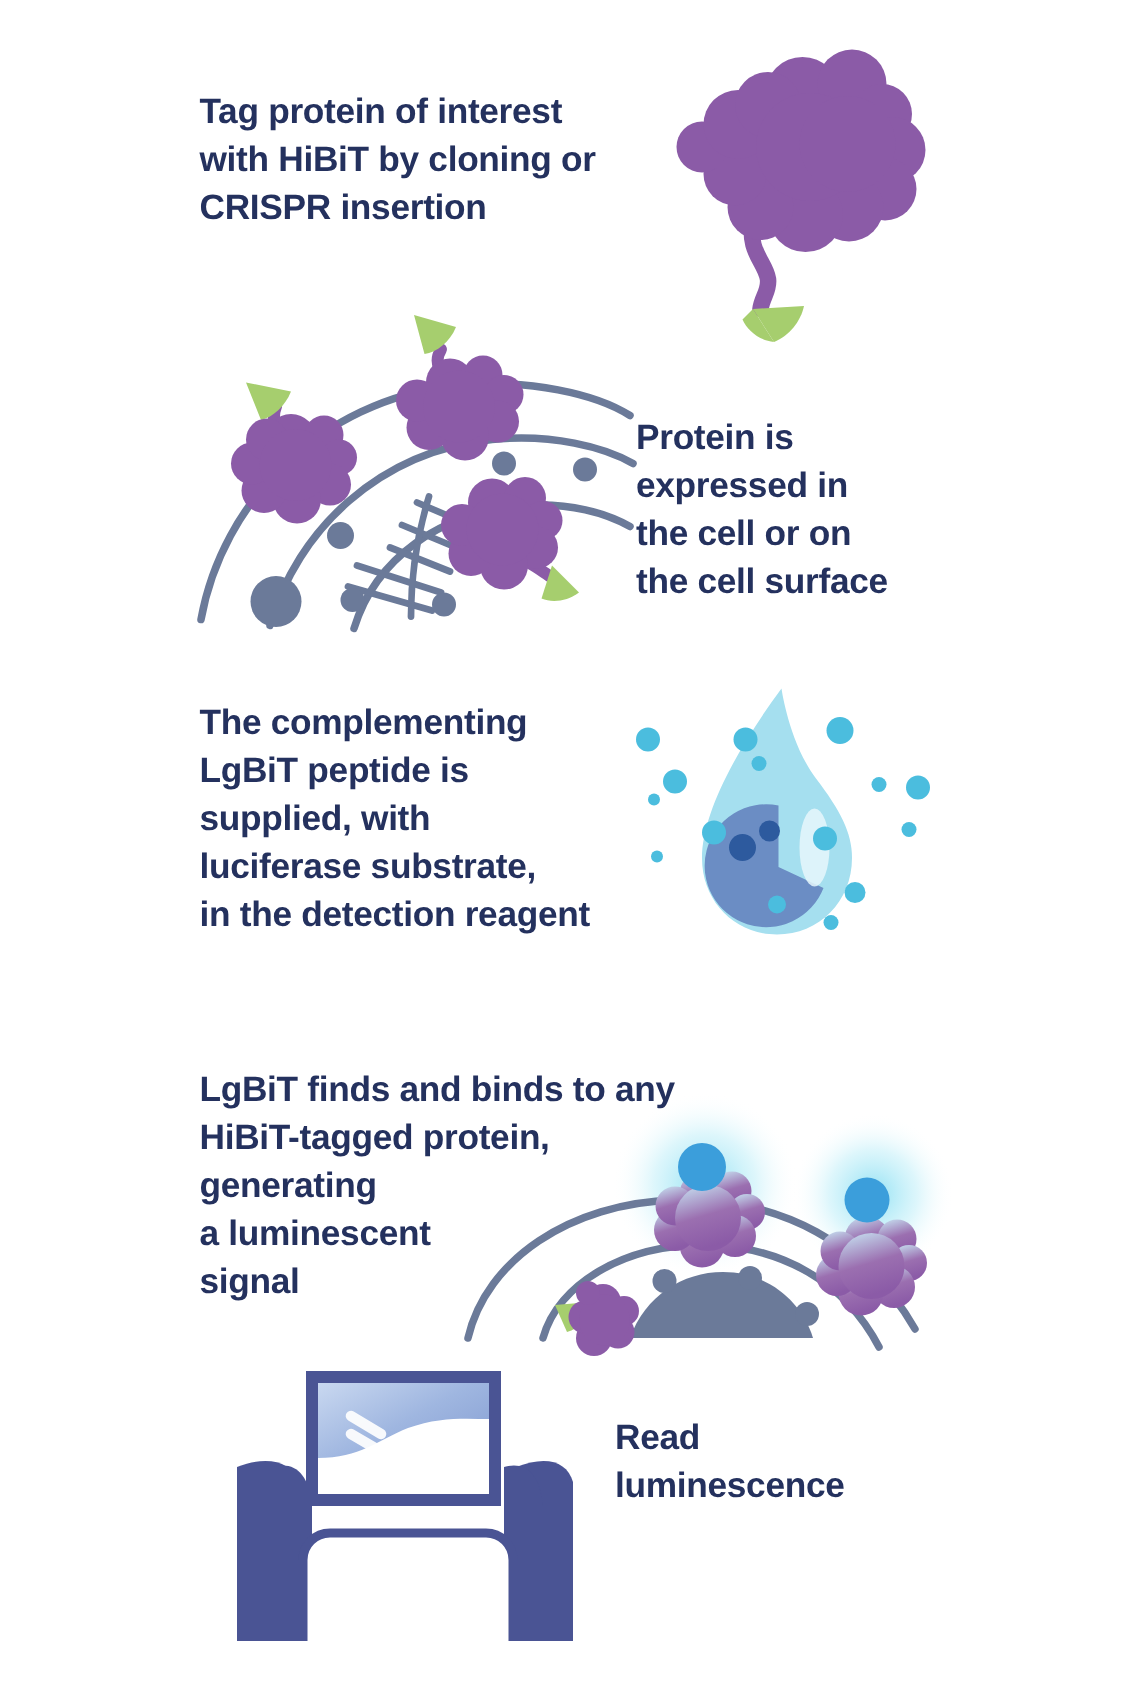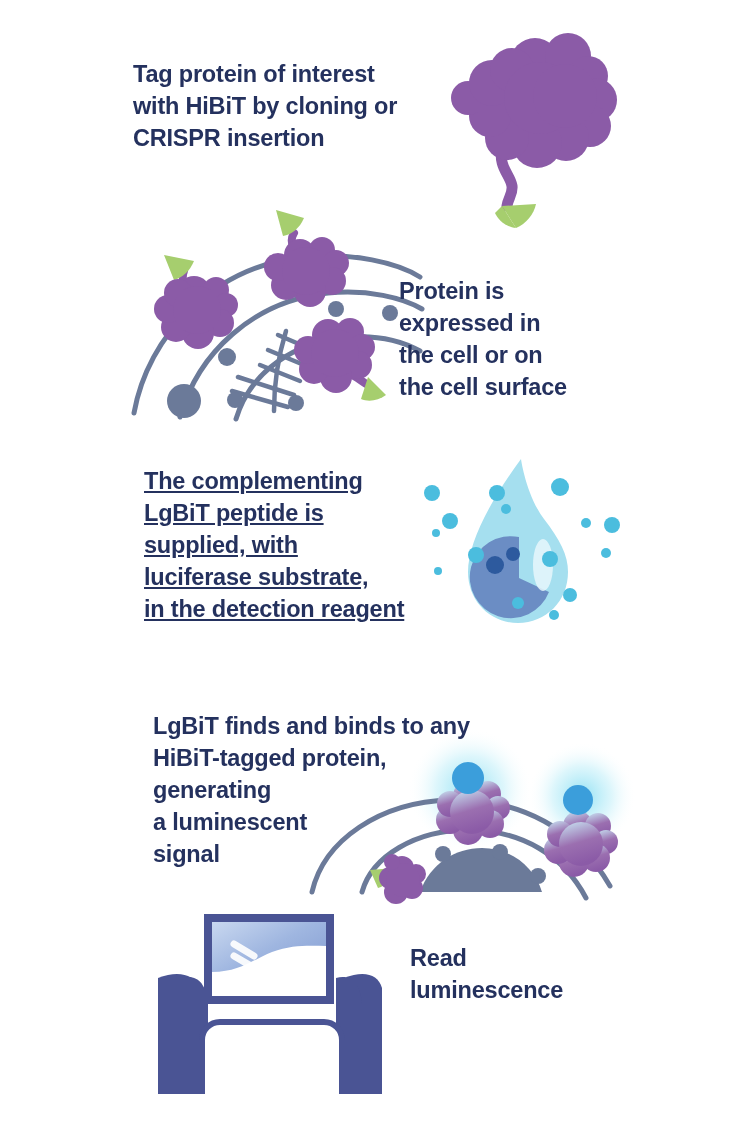--- a/index.html
+++ b/index.html
@@ -45,57 +45,55 @@
   }
   #art-tagging {
     left: 440px;
     top: 28px;
     width: 200px;
     height: 205px;
   }
 
   
   #caption-expression {
-    left: 399px;
+    left: 424px;
     top: 275px;
     font-size: 23.5px;
     line-height: 32px;
     width: 230px;
   }
   #art-expression {
     left: 128px;
     top: 205px;
     width: 290px;
     height: 215px;
   }
 
   
   #caption-reagent {
-    left: 144px;
+    left: 133px;
     top: 465px;
     font-size: 23.5px;
     line-height: 32px;
     width: 340px;
-    text-decoration: underline;
   }
   #art-reagent {
     left: 418px;
     top: 455px;
     width: 205px;
     height: 180px;
   }
 
   
   #caption-complementation {
     left: 133px;
     top: 710px;
     font-size: 23.5px;
     line-height: 32px;
     width: 350px;
-    margin-left: 20px;
   }
   #art-complementation {
     left: 310px;
     top: 752px;
     width: 320px;
     height: 150px;
   }
 
   
   #caption-read {

